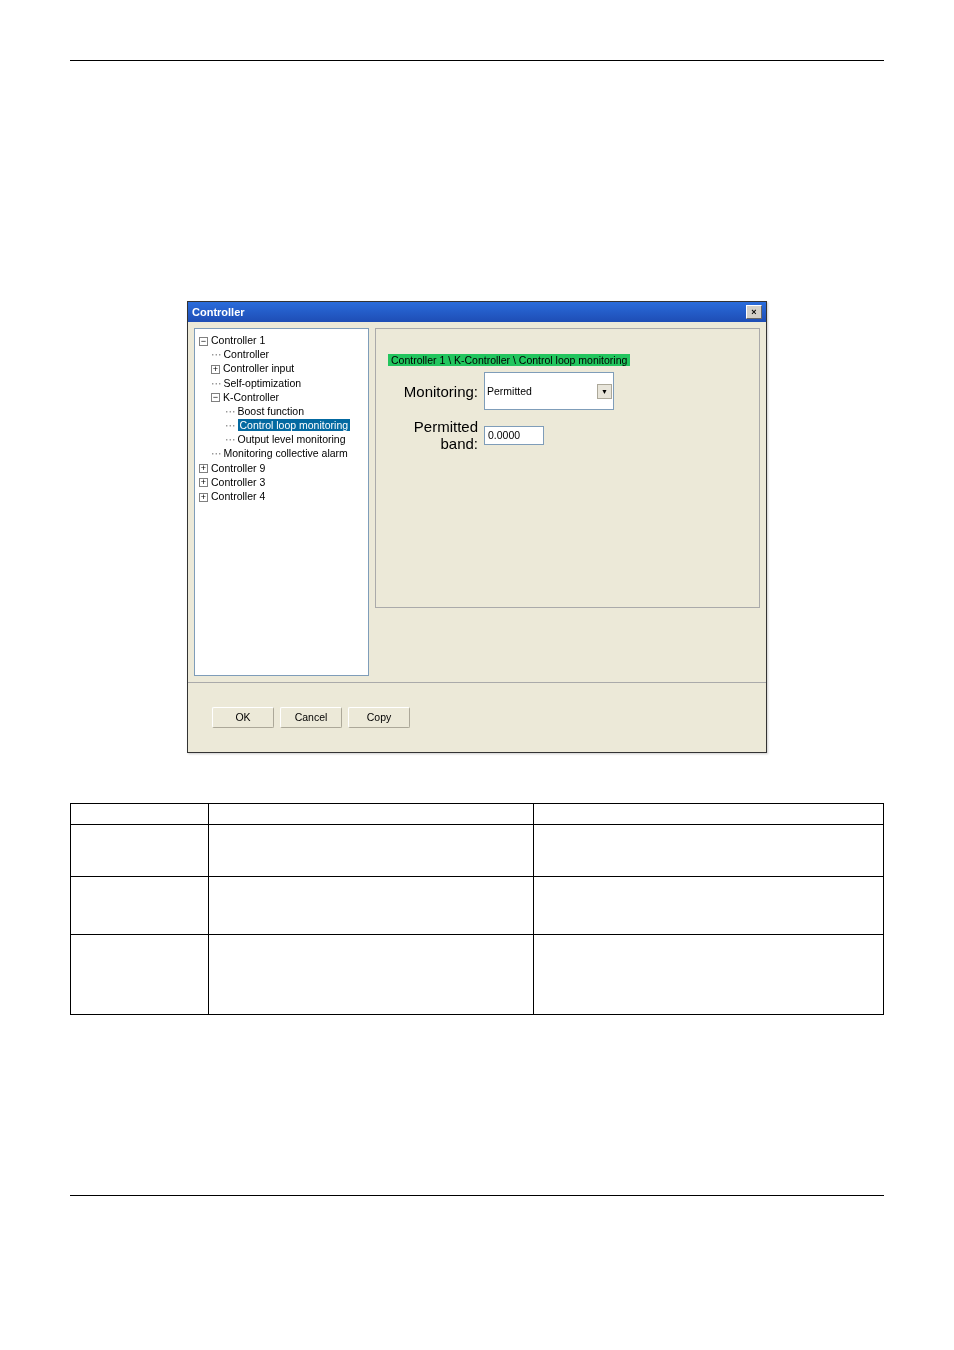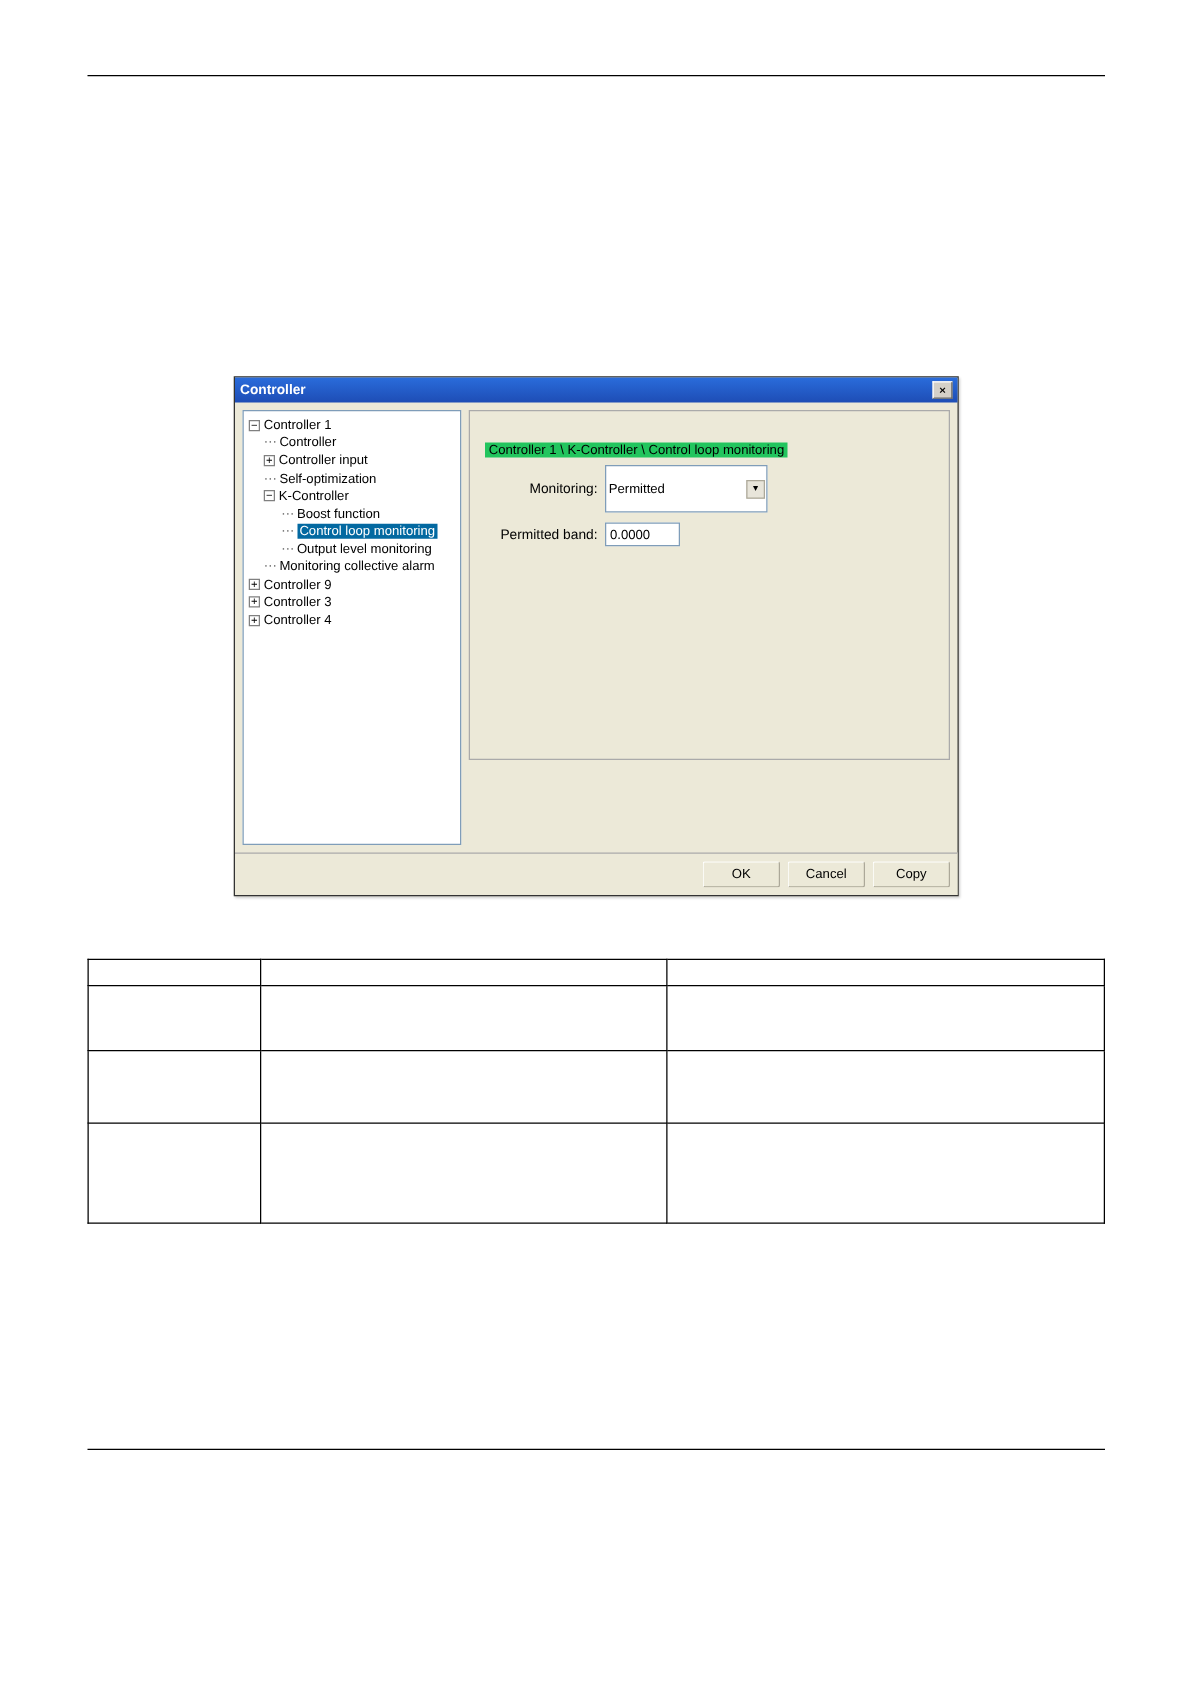--- a/index.html
+++ b/index.html
@@ -126,21 +126,21 @@
       margin-bottom: 8px;
       margin-top: -8px;
     }
     .form-row + .form-row {
       margin-top: 0;
     }
     .form-label {
       width: 100px;
       text-align: right;
       padding-right: 6px;
-      font-size: 11px;
+      font-size: 15px;
     }
     .form-select {
       width: 130px;
       height: 19px;
       border: 1px solid #7f9db9;
       background: #fff;
       font-size: 10.5px;
       padding: 18px 2px;
       position: relative;
       display: flex;
@@ -165,23 +165,23 @@
       background: #fff;
       font-size: 10.5px;
       padding: 1px 3px;
     }
     .unit {
       margin-left: 6px;
       font-size: 10.5px;
     }
     .dialog-footer {
       border-top: 1px solid #aaa;
-      padding: 6px;
-      display: flex;
-      justify-content: flex-end;
+      padding: 24px;
+      display: flex;
+      justify-content: flex-start;
       gap: 6px;
       background: #ece9d8;
     }
     .dlg-button {
       width: 62px;
       height: 21px;
       background: #ece9d8;
       border: 1px solid #aca899;
       border-top-color: #fff;
       border-left-color: #fff;

